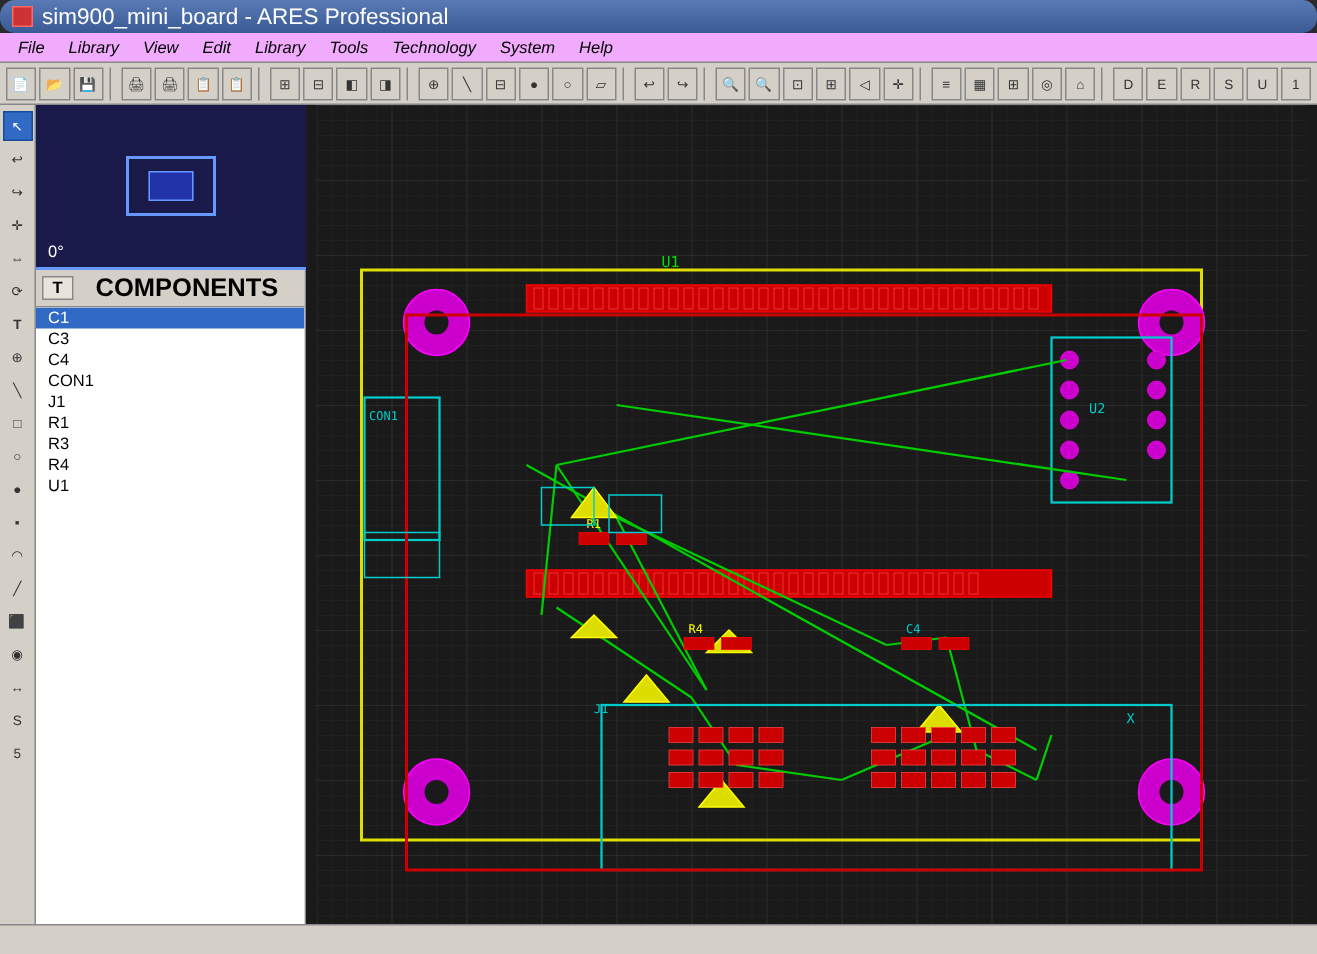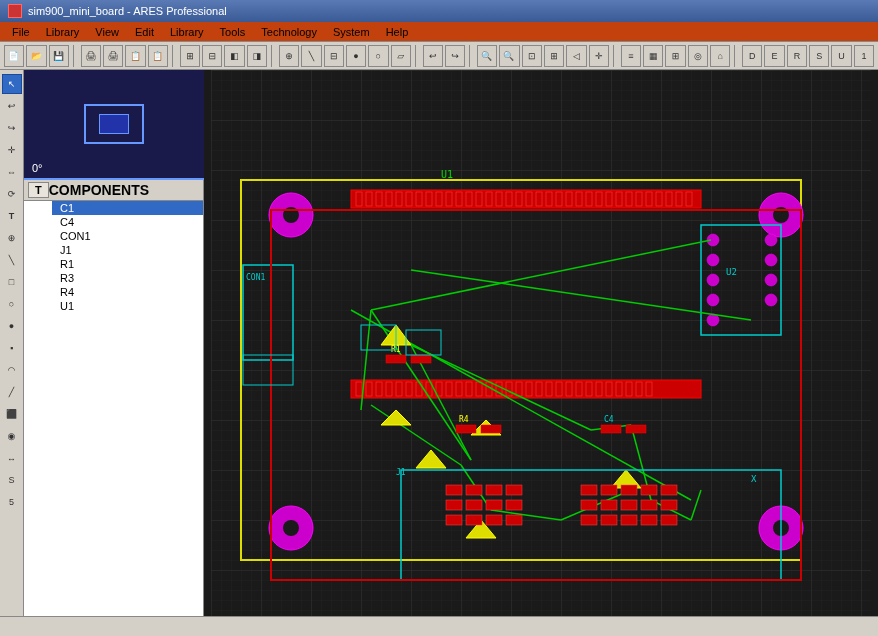--- a/index.html
+++ b/index.html
@@ -6,35 +6,37 @@
     body { width: 878px; height: 636px; overflow: hidden; font-family: 'Segoe UI', Tahoma, sans-serif; font-size: 11px; background: #2a2a2a; }
 
     
     #titlebar {
       background: linear-gradient(to bottom, #5a7ab5, #3a5a95);
       height: 22px;
       display: flex;
       align-items: center;
       padding: 0 8px;
       color: white;
-      font-size: 11px;
+      font-size: 15px;
+      border-radius: 10px;
     }
     #titlebar .app-icon {
       width: 14px; height: 14px; background: #cc3333; border: 1px solid #ff6666;
       margin-right: 6px; display: inline-block;
     }
 
     
     #menubar {
-      background: #c2410c;
+      background: #f0abfc;
       height: 20px;
       display: flex;
       align-items: center;
       padding: 0 4px;
       border-bottom: 1px solid #888;
+      font-style: italic;
     }
     .menu-item {
       padding: 2px 8px;
       cursor: pointer;
       font-size: 11px;
       color: #000;
     }
 
     
     #toolbar {
@@ -126,31 +128,30 @@
     .comp-tab {
       padding: 1px 6px;
       font-size: 11px;
       border: 1px solid #888;
       background: #e8e4dc;
       cursor: pointer;
       font-weight: bold;
       color: #000;
     }
     #comp-label {
-      font-size: 14px;
+      font-size: 17px;
       font-weight: bold;
       color: #000;
-      margin-left: 0;
+      margin-left: 15px;
     }
 
     #component-list {
       flex: 1;
       background: white;
       overflow-y: auto;
-      padding-left: 28px;
     }
     .comp-item {
       padding: 1px 8px;
       font-size: 11px;
       color: #000;
       cursor: pointer;
     }
     .comp-item.selected { background: #316ac5; color: white; }
 
     
@@ -274,20 +275,21 @@
         <div style="width:30px;height:20px;border:1px solid #6699ff;background:#2233aa;"></div>
       </div>
       <span id="rotation-label">0°</span>
     </div>
     <div id="component-header">
       <span class="comp-tab">T</span>
       <span id="comp-label">COMPONENTS</span>
     </div>
     <div id="component-list">
     <div class="comp-item selected">C1</div>
+        <div class="comp-item">C3</div>
         <div class="comp-item">C4</div>
         <div class="comp-item">CON1</div>
         <div class="comp-item">J1</div>
         <div class="comp-item">R1</div>
         <div class="comp-item">R3</div>
         <div class="comp-item">R4</div>
         <div class="comp-item">U1</div>
       </div>
   </div>
 

